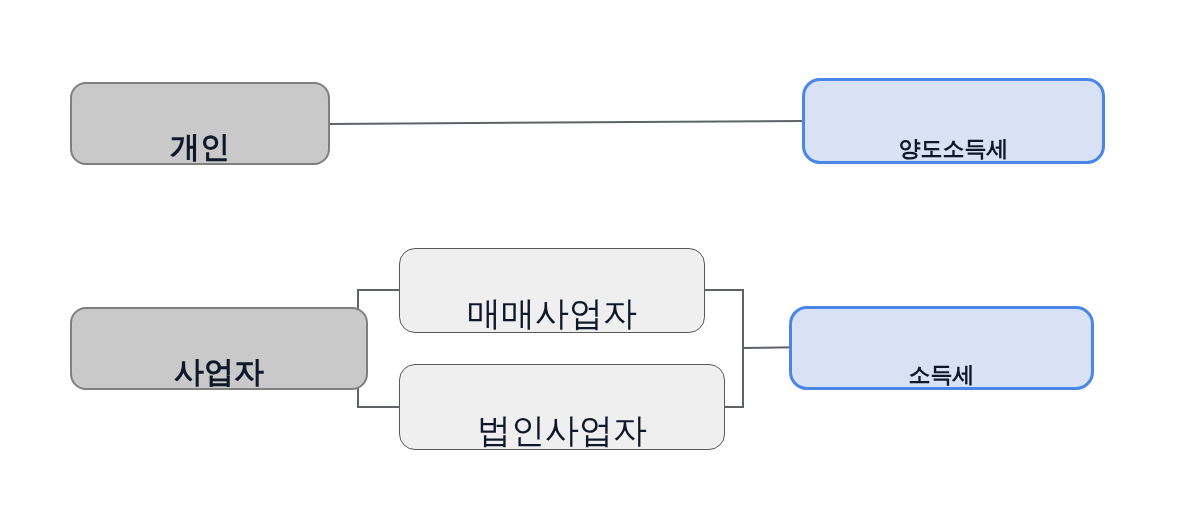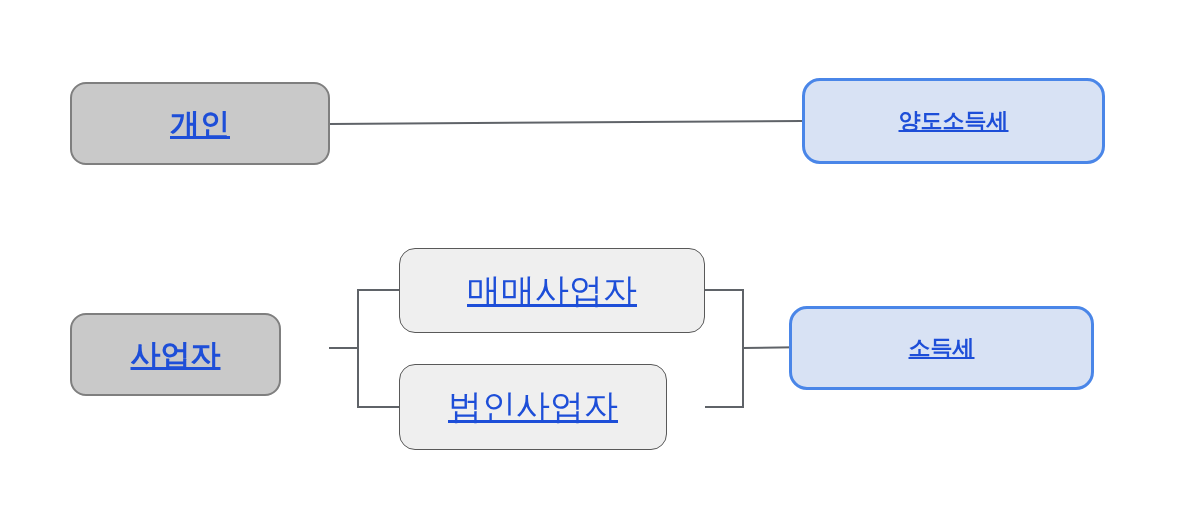--- a/index.html
+++ b/index.html
@@ -17,22 +17,22 @@
     font-family:"Liberation Sans","DejaVu Sans",sans-serif;
     width:1182px;height:528px;overflow:hidden;position:relative;
   }
   .canvas{
     position:absolute;left:0;top:0;width:1182px;height:528px;background:#ffffff;
   }
   .connectors{
     position:absolute;left:0;top:0;width:1182px;height:528px;
   }
   .node{
-    position:absolute;display:flex;align-items:center;justify-content:center;
-    text-align:center;color:#1d4ed8;line-height:1.1;text-decoration:underline;
+    position:absolute;display:flex;align-items:flex-end;justify-content:center;
+    text-align:center;color:#0f172a;line-height:1.1;
   }
   .node-gray{
     background:var(--gray-node-fill);
     border:2px solid var(--gray-node-border);
     border-radius:16px;
     font-weight:700;font-size:30px;
   }
   .node-light{
     background:var(--light-node-fill);
     border:1.5px solid var(--light-node-border);
@@ -40,23 +40,23 @@
     font-weight:400;font-size:34px;
   }
   .node-blue{
     background:var(--blue-node-fill);
     border:3px solid var(--blue-node-border);
     border-radius:18px;
     font-weight:700;font-size:22px;
   }
   .n-individual{left:70px;top:82px;width:260px;height:83px;}
   .n-capital-gains{left:802px;top:78px;width:303px;height:86px;}
-  .n-business{left:70px;top:307px;width:211px;height:83px;margin-top:6px;}
+  .n-business{left:70px;top:307px;width:298px;height:83px;}
   .n-trading{left:399px;top:248px;width:306px;height:85px;}
-  .n-corporate{left:399px;top:364px;width:268px;height:86px;}
+  .n-corporate{left:399px;top:364px;width:326px;height:86px;}
   .n-income-tax{left:789px;top:306px;width:305px;height:84px;}
 </style>
 </head>
 <body>
 
 <div class="canvas">
 
   <svg class="connectors" width="1182" height="528" viewBox="0 0 1182 528" fill="none">
 
     <line x1="330" y1="124" x2="802" y2="121" stroke="var(--connector)" stroke-width="2"></line>

